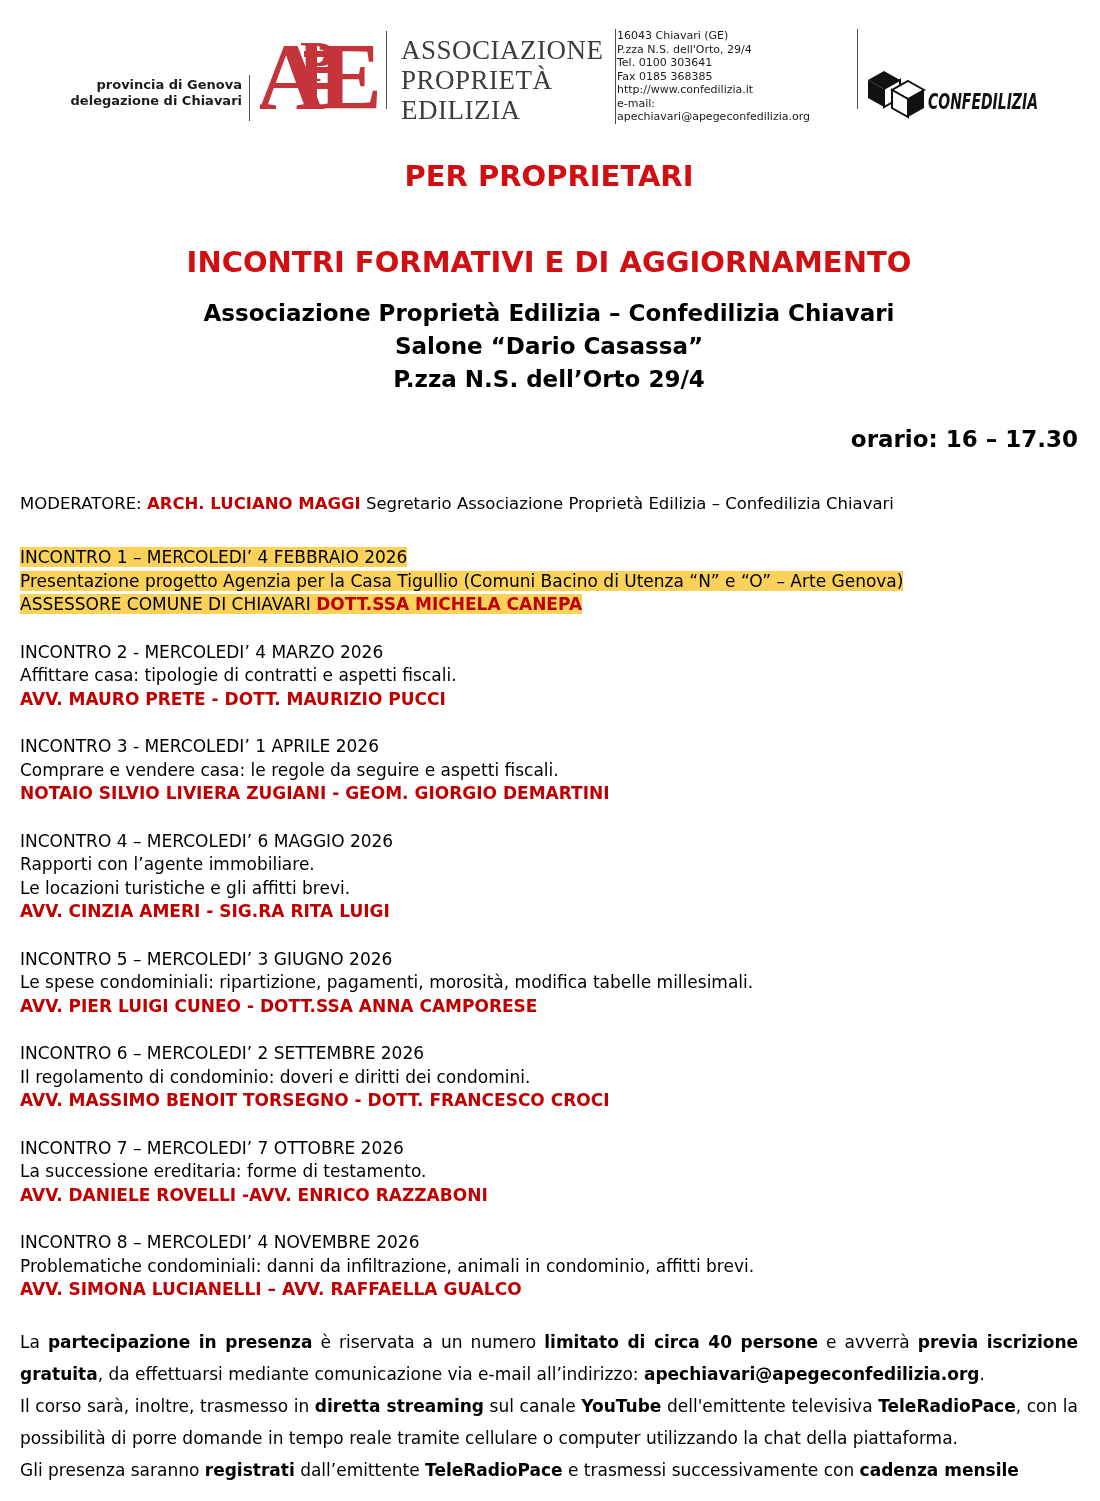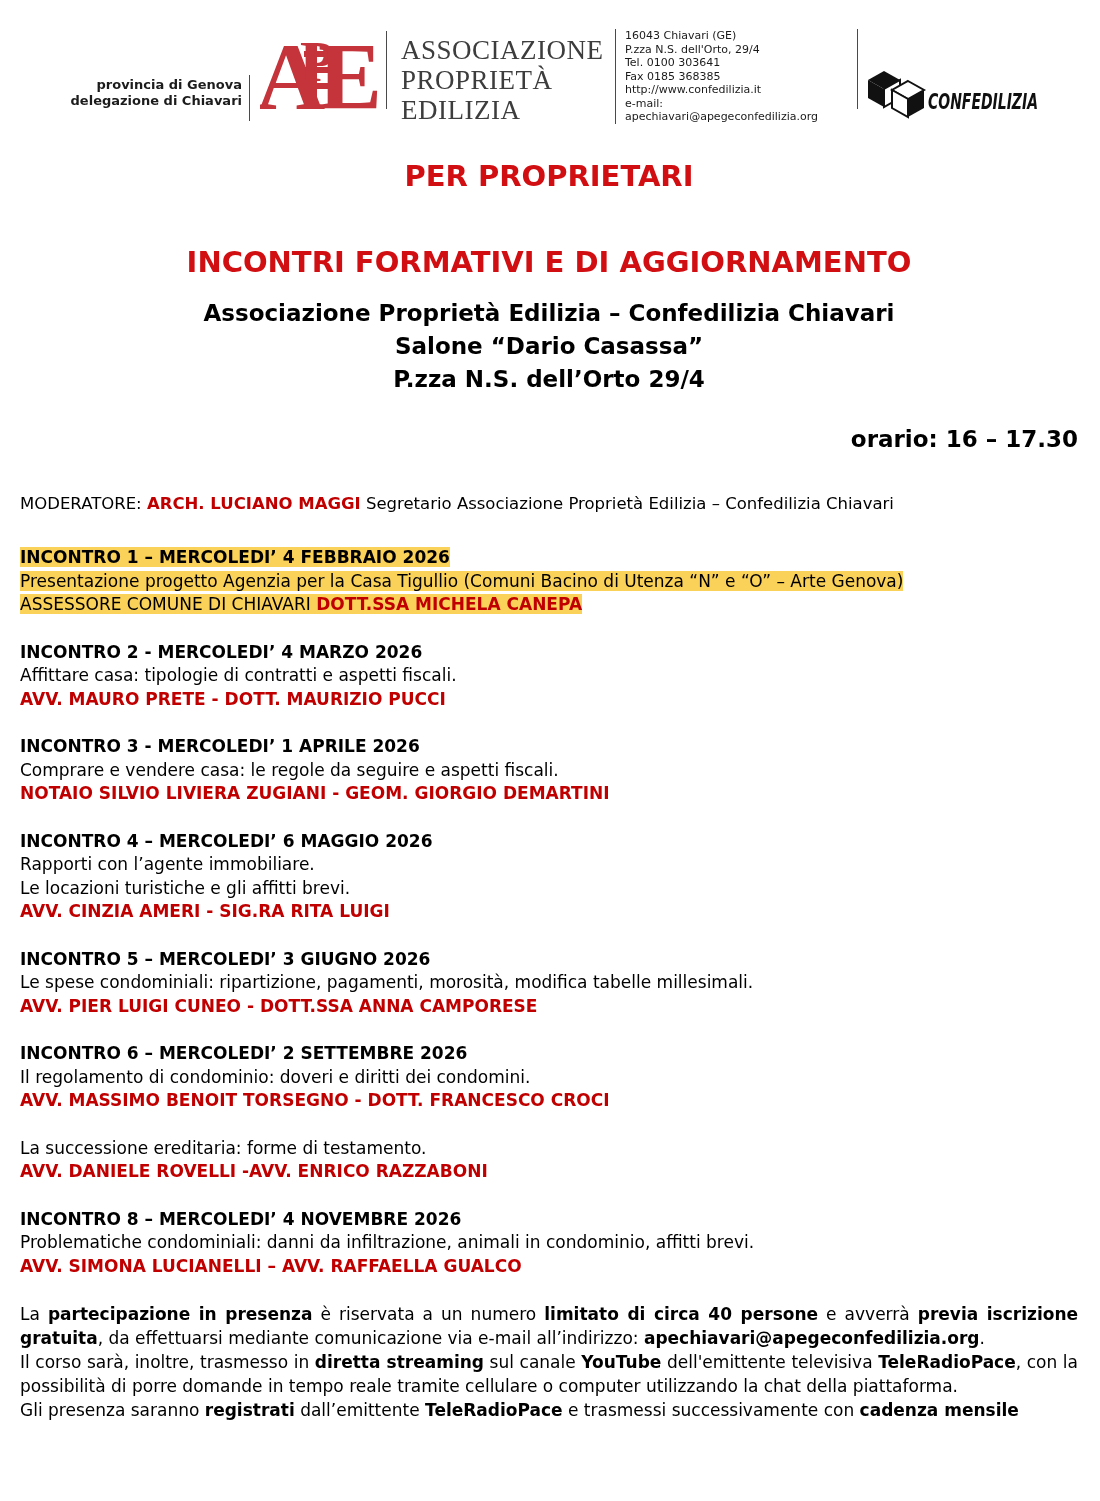--- a/index.html
+++ b/index.html
@@ -16,21 +16,21 @@
   
   .letterhead{display:flex;align-items:flex-start;height:112px;}
   .lh-region{width:222px;text-align:right;font-size:13px;font-weight:bold;
              line-height:16px;color:#1c1c1c;padding-top:52px;flex:none;}
   .vline{width:1px;background:#4a4a4a;flex:none;}
   .v1{height:46px;margin:50px 0 0 7px;}
   .ape{flex:none;margin:4px 4px 0 10px;}
   .v2{height:78px;margin:6px 0 0 2px;}
   .org{flex:none;font-family:"Liberation Serif","DejaVu Serif",serif;font-size:27px;
        line-height:30px;color:#3d3d3d;padding:10px 0 0 14px;letter-spacing:.5px;width:184px;}
-  .addr{flex:none;margin:4px 0 0 44px;border-left:1px solid #4a4a4a;padding-left:9px;
+  .addr{flex:none;margin:4px 0 0 44px;border-left:1px solid #4a4a4a;padding-left:1px;
         font-size:11px;line-height:13.5px;color:#1a1a1a;width:236px;}
   .v3{height:80px;margin:4px 0 0 6px;}
   .confed{flex:none;margin:44px 0 0 10px;}
 
   
   .title{text-align:center;font-weight:bold;color:var(--title-red);
          font-size:29px;line-height:34px;margin:0;}
   .title-1{margin-top:52px;}
   .title-2{margin-top:22px;}
   .venue{margin-top:18px;text-align:center;font-weight:bold;font-size:23px;line-height:33px;}
@@ -38,27 +38,27 @@
   .orario{margin-top:26px;text-align:right;font-weight:bold;font-size:23px;line-height:34px;}
 
   
   .moderator{margin:36px 0 0;font-size:16.5px;line-height:24px;white-space:nowrap;}
   .moderator .label{font-weight:normal;margin-top:28px;}
   .moderator .name{font-weight:bold;color:var(--name-red);}
 
   
   .meetings{margin-top:30px;}
   .meeting{font-size:17px;line-height:23.5px;margin-bottom:24px;}
-  .m-heading{font-weight:bold;}
+  .m-heading{font-weight:normal;}
   .m-desc{white-space:pre-line;}
   .sp-names{font-weight:bold;color:var(--name-red);}
   .hl{background:var(--highlight);}
 
   
-  .footer{margin-top:8px;font-size:17px;line-height:24px;}
+  .footer{margin-top:8px;font-size:17px;line-height:32px;}
   .f-para{margin:0;text-align:justify;}
 </style>
 </head>
 <body>
 
 <div class="page">
 
   <header class="letterhead">
     <div class="lh-region">
       <div>provincia di Genova</div>
@@ -200,20 +200,23 @@
         <div>
           <span class="m-desc">Il regolamento di condominio: doveri e diritti dei condomini.</span>
         </div>
         <div>
           <span><span class="sp-prefix"></span><span class="sp-names">AVV. MASSIMO BENOIT TORSEGNO - DOTT. FRANCESCO CROCI</span></span>
         </div>
       </div>
 
       <div class="meeting">
         <div>
+          <span class="m-heading">INCONTRO 7 – MERCOLEDI’ 7 OTTOBRE 2026</span>
+        </div>
+        <div>
           <span class="m-desc">La successione ereditaria: forme di testamento.</span>
         </div>
         <div>
           <span><span class="sp-prefix"></span><span class="sp-names">AVV. DANIELE ROVELLI -AVV. ENRICO RAZZABONI</span></span>
         </div>
       </div>
 
       <div class="meeting">
         <div>
           <span class="m-heading">INCONTRO 8 – MERCOLEDI’ 4 NOVEMBRE 2026</span>

